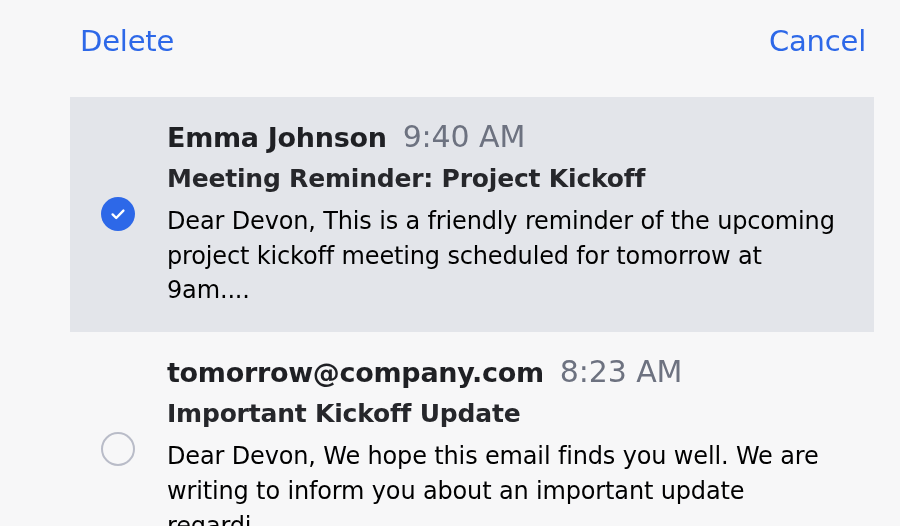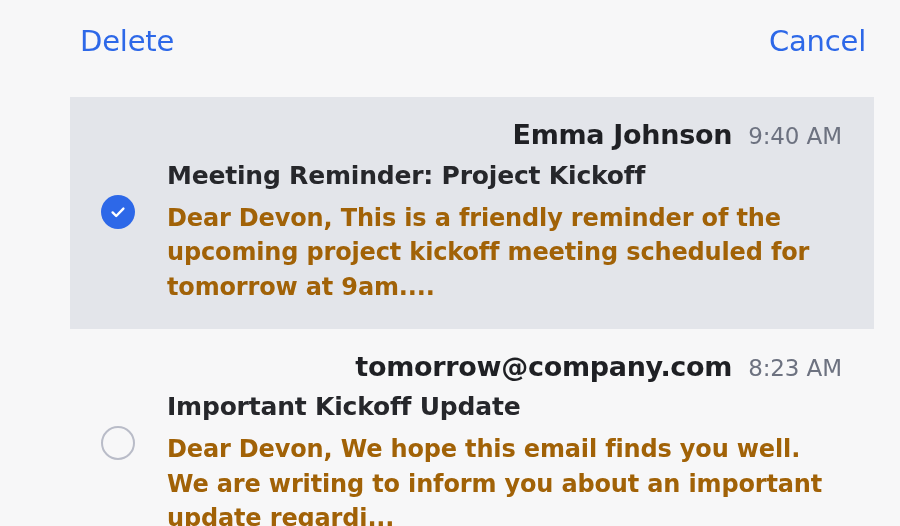--- a/index.html
+++ b/index.html
@@ -107,58 +107,58 @@
 
   
   .msg {
     flex: 1 1 auto;
     min-width: 0;
     padding-right: 32px;
   }
   .msg-top {
     display: flex;
     align-items: baseline;
-    justify-content: flex-end;
+    justify-content: flex-start;
     gap: 16px;
   }
   .sender {
     font-size: 27px;
     font-weight: 700;
     color: #1f2024;
     letter-spacing: -0.3px;
     line-height: 1.18;
     white-space: nowrap;
     overflow: hidden;
     text-overflow: ellipsis;
   }
   .time {
     flex: 0 0 auto;
-    font-size: 23px;
+    font-size: 30px;
     font-weight: 400;
     color: #6d7280;
     letter-spacing: -0.1px;
     line-height: 1.18;
     white-space: nowrap;
   }
   .subject {
     margin-top: 10px;
     font-size: 25px;
     font-weight: 700;
     color: #26272b;
     letter-spacing: -0.2px;
     line-height: 1.2;
     white-space: nowrap;
     overflow: hidden;
     text-overflow: ellipsis;
   }
   .preview {
     margin-top: 10px;
     font-size: 24px;
-    font-weight: 700;
-    color: #a16207;
+    font-weight: 400;
+    color: #000000;
     letter-spacing: -0.15px;
     line-height: 1.44;
     max-width: 672px;
   }
 </style>
 </head>
 <body>
 
 <div id="app">
 

